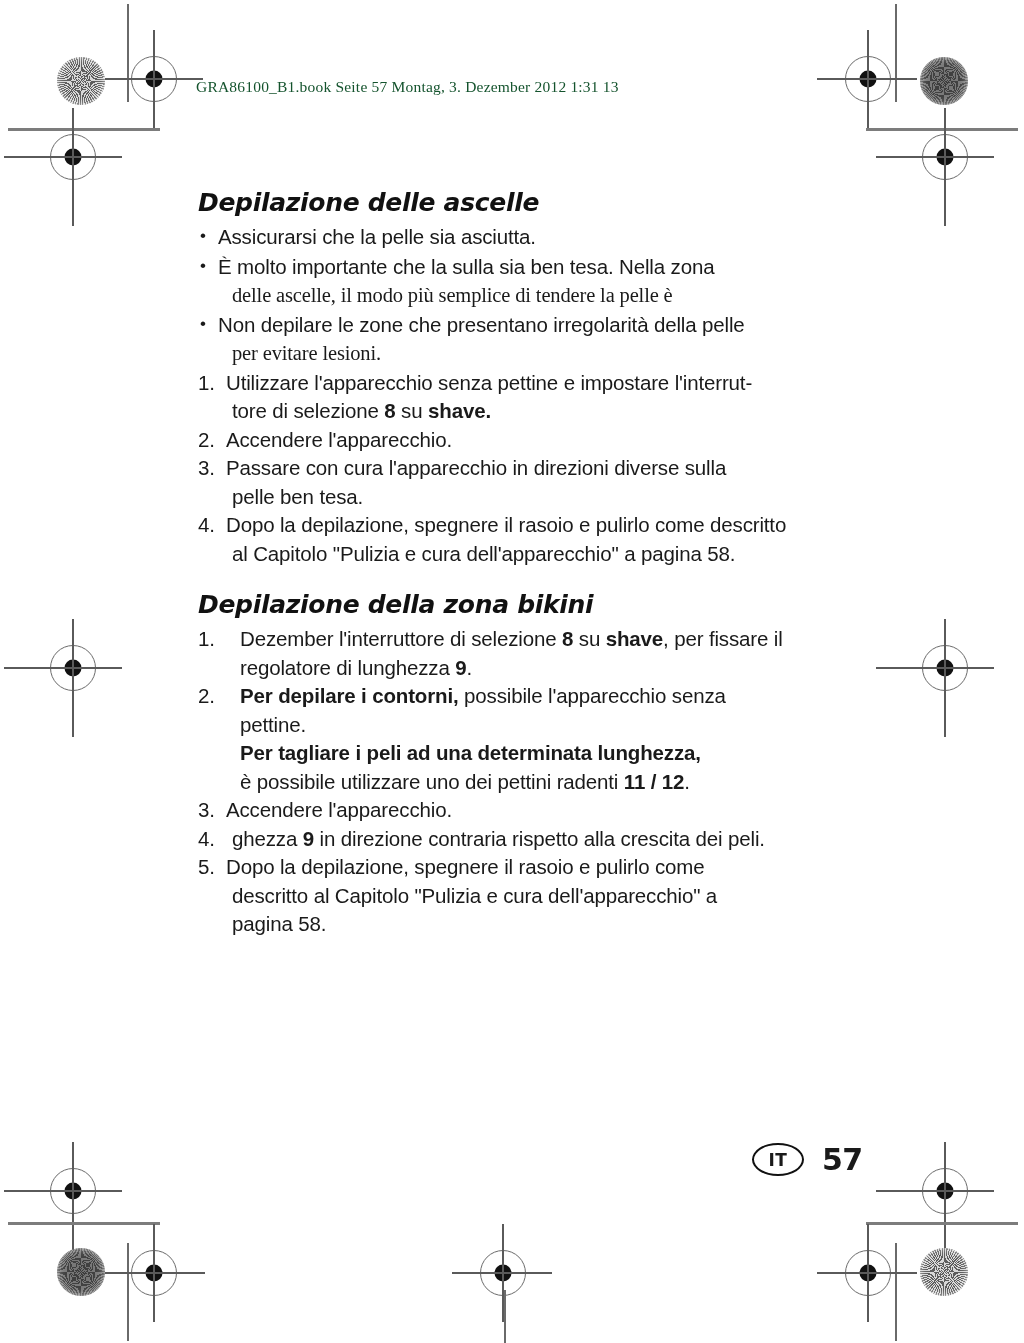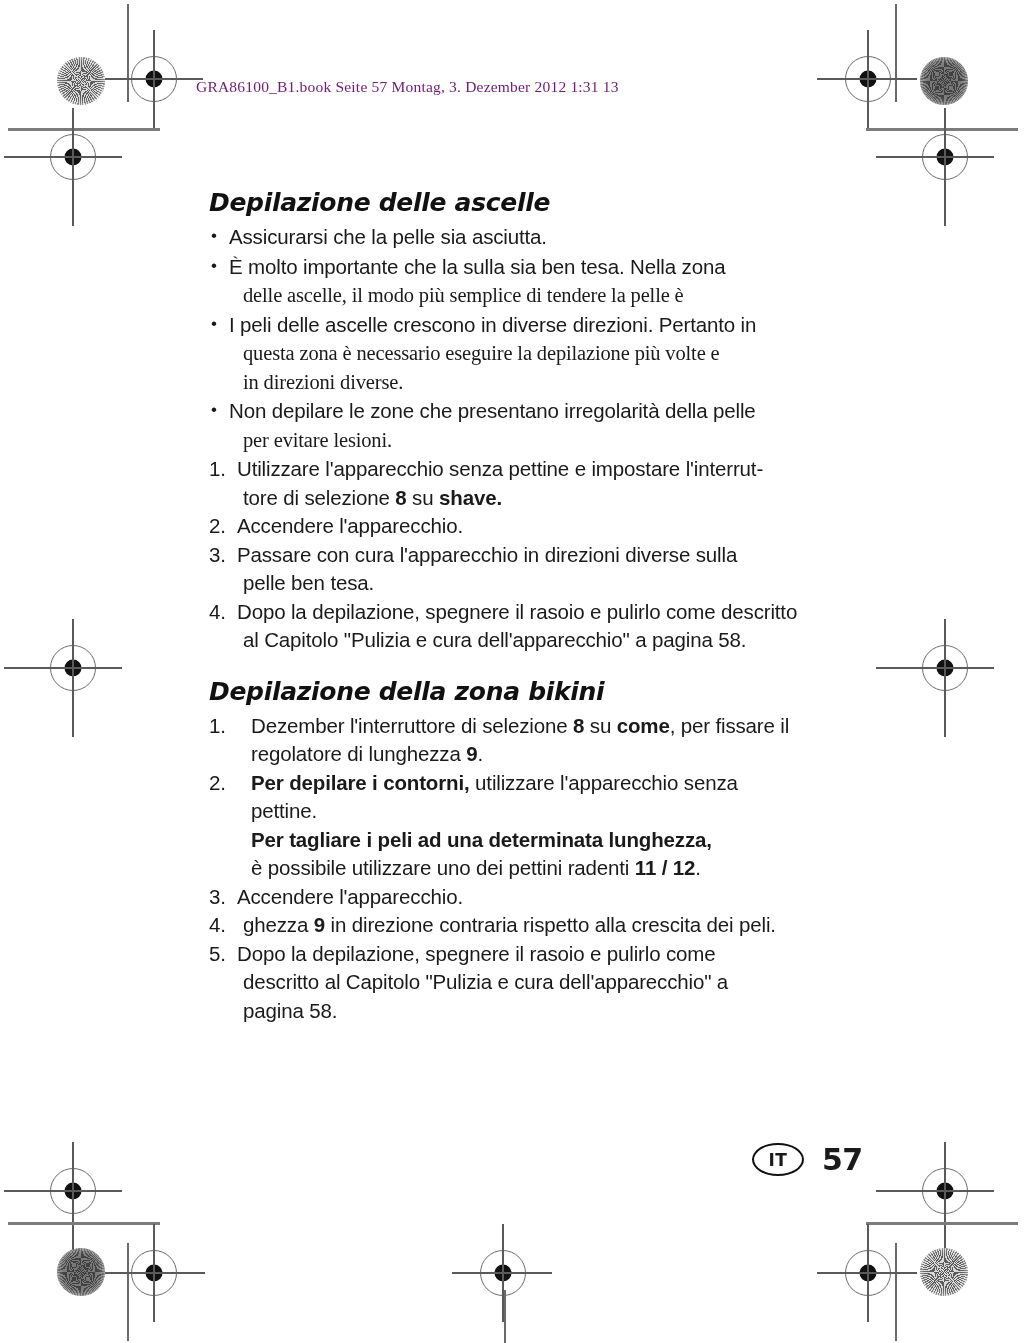--- a/index.html
+++ b/index.html
@@ -58,29 +58,29 @@
   .crop-line-v { position: absolute; width: 1.7px; background: #6a6a6a; }
   .trim-rule   { position: absolute; height: 3px; background: #7c7c7c; }
 
   
   .slug {
     position: absolute;
     left: 196px;
     top: 78px;
     font-family: "Liberation Serif", serif;
     font-size: 15.5px;
-    color: #701a75;
+    color: #14532d;
     white-space: nowrap;
     letter-spacing: 0.2px;
   }
 
   
   .content {
     position: absolute;
-    left: 209px;
+    left: 198px;
     top: 188px;
     width: 664px;
   }
 
   h2.sec-title {
     font-family: "DejaVu Sans", sans-serif;
     font-size: 25px;
     font-weight: bold;
     font-style: italic;
     letter-spacing: -0.3px;
@@ -237,33 +237,32 @@
 </div>
 
 <div class="slug">GRA86100_B1.book  Seite 57  Montag, 3. Dezember 2012  1:31 13</div>
 
 <div class="content">
   <div id="sections-root">
       <h2 class="sec-title">Depilazione delle ascelle</h2>
       <ul class="bullets">
         <li><span>Assicurarsi che la pelle sia asciutta.</span></li>
         <li><span>È molto importante che la sulla sia ben tesa. Nella zona</span><span class="cont">delle ascelle, il modo più semplice di tendere la pelle è</span></li>
-        <li><span>I peli delle ascelle crescono in diverse direzioni. Pertanto in</span><span class="cont">questa zona è necessario eseguire la depilazione più volte e</span><span class="cont">in direzioni diverse.</span></li>
         <li><span>Non depilare le zone che presentano irregolarità della pelle</span><span class="cont">per evitare lesioni.</span></li>
       </ul>
       <ol class="steps">
         <li><span class="num">1.</span><span>Utilizzare l'apparecchio senza pettine e impostare l'interrut-</span><span class="cont"><span>tore di selezione </span><b>8</b><span> su </span><b>shave.</b></span></li>
         <li><span class="num">2.</span><span>Accendere l'apparecchio.</span></li>
         <li><span class="num">3.</span><span>Passare con cura l'apparecchio in direzioni diverse sulla</span><span class="cont"><span>pelle ben tesa.</span></span></li>
         <li><span class="num">4.</span><span>Dopo la depilazione, spegnere il rasoio e pulirlo come descritto</span><span class="cont"><span>al Capitolo "Pulizia e cura dell'apparecchio" a pagina 58.</span></span></li>
       </ol>
       <h2 class="sec-title second">Depilazione della zona bikini</h2>
       <ol class="steps wide">
-        <li><span class="num">1.</span><span>Dezember l'interruttore di selezione </span><b>8</b><span> su </span><b>come</b><span>, per fissare il</span><span class="cont"><span>regolatore di lunghezza </span><b>9</b><span>.</span></span></li>
-        <li><span class="num">2.</span><b>Per depilare i contorni,</b><span> utilizzare l'apparecchio senza</span><span class="cont"><span>pettine.</span></span><span class="cont"><b>Per tagliare i peli ad una determinata lunghezza,</b></span><span class="cont"><span>è possibile utilizzare uno dei pettini radenti </span><b>11 / 12</b><span>.</span></span></li>
+        <li><span class="num">1.</span><span>Dezember l'interruttore di selezione </span><b>8</b><span> su </span><b>shave</b><span>, per fissare il</span><span class="cont"><span>regolatore di lunghezza </span><b>9</b><span>.</span></span></li>
+        <li><span class="num">2.</span><b>Per depilare i contorni,</b><span> possibile l'apparecchio senza</span><span class="cont"><span>pettine.</span></span><span class="cont"><b>Per tagliare i peli ad una determinata lunghezza,</b></span><span class="cont"><span>è possibile utilizzare uno dei pettini radenti </span><b>11 / 12</b><span>.</span></span></li>
       </ol>
       <ol class="steps">
         <li><span class="num">3.</span><span>Accendere l'apparecchio.</span></li>
         <li><span class="num">4.</span><span class="cont"><span>ghezza </span><b>9</b><span> in direzione contraria rispetto alla crescita dei peli.</span></span></li>
         <li><span class="num">5.</span><span>Dopo la depilazione, spegnere il rasoio e pulirlo come</span><span class="cont"><span>descritto al Capitolo "Pulizia e cura dell'apparecchio" a</span></span><span class="cont"><span>pagina 58.</span></span></li>
       </ol>
     </div>
 </div>
 
 <div class="footer">

